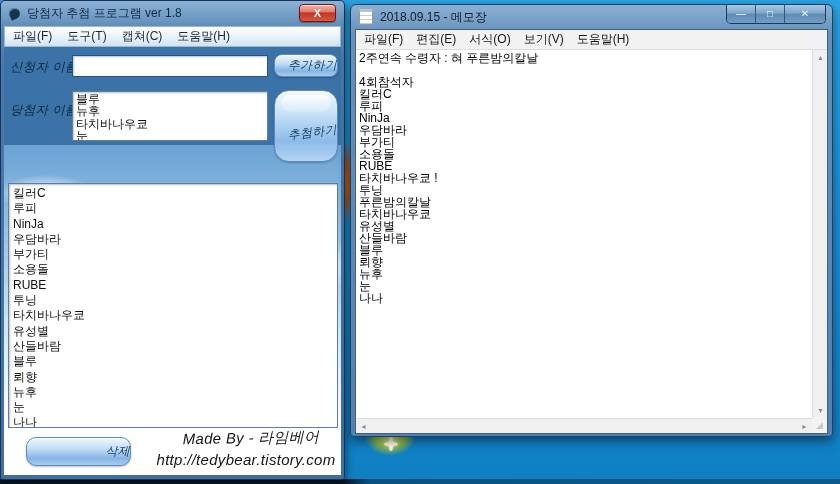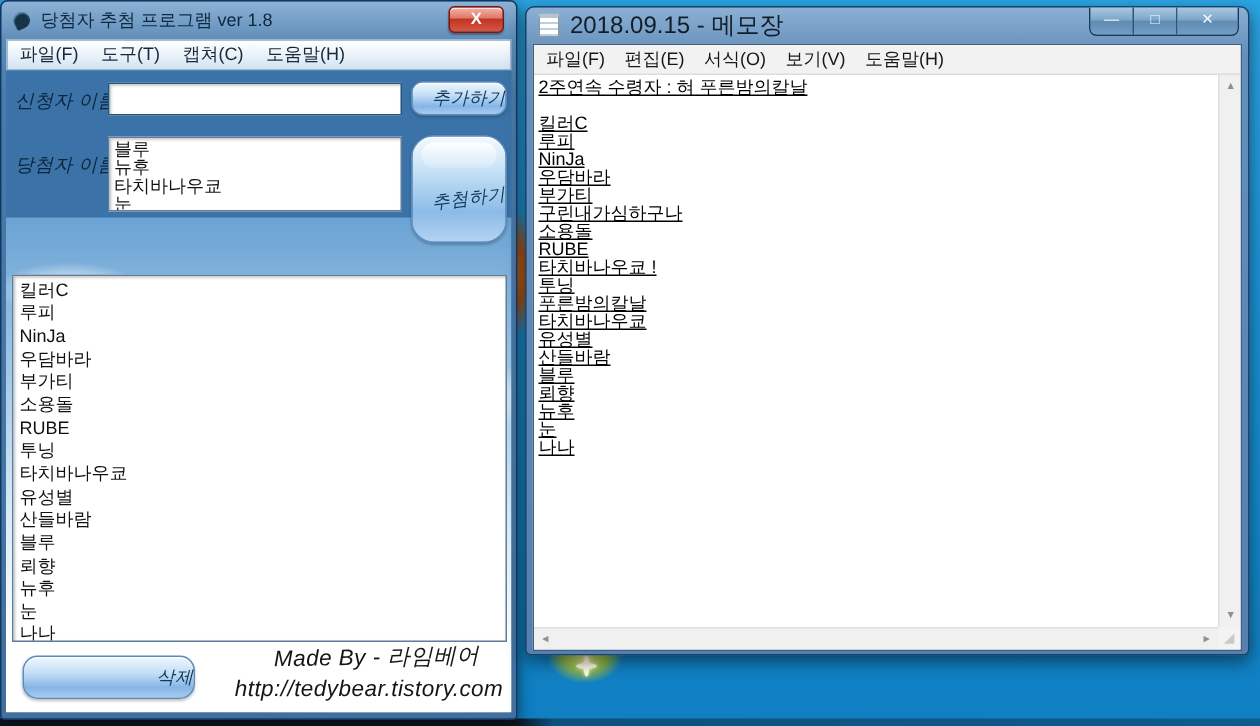--- a/index.html
+++ b/index.html
@@ -58,48 +58,48 @@
     font-size:12px; color:#101010; overflow:hidden; }
   .winner-list { position:absolute; left:68px; top:44px; width:196px; height:50px; line-height:12.3px; padding:1px 3px; }
   .btn-draw { position:absolute; left:270px; top:43px; width:64px; height:72px; border-radius:15px;
     background:linear-gradient(180deg,#f2f9ff 0%,#cde5f8 28%,#8cbbe8 72%,#b4d3f2 100%); }
   .btn-draw::before { content:""; position:absolute; left:6px; top:4px; right:6px; height:17px; border-radius:9px;
     background:linear-gradient(180deg,#ffffff 0%,#e4f1fb 60%,rgba(255,255,255,.15) 100%); }
   .btn-draw .lbl { position:absolute; left:0; right:0; top:34px; transform:rotate(-7deg); display:block; }
   .count-label { position:absolute; right:3px; top:116px; font-size:13px; color:#0d2942;margin-top:28px; }
   .applicant-list { position:absolute; left:4px; top:136px; width:330px; height:245px;
     line-height:15.3px; padding:2px 0 0 4px; }
-  .btn-del { position:absolute; left:11px; top:390px; width:115px; height:29px; line-height:27px; border-radius:10px; }
+  .btn-del { position:absolute; left:22px; top:390px; width:105px; height:29px; line-height:27px; border-radius:10px; }
   .credit1 { position:absolute; left:156px; top:382px; width:182px; font-size:15px; color:#151515;
     transform:rotate(-1deg); text-align:center; }
   .credit2 { position:absolute; left:144px; top:404px; width:196px; font-size:15px; color:#151515; text-align:center; }
 
   
   .nw { position:absolute; left:350px; top:4px; width:483px; height:433px;
     background:linear-gradient(180deg,#8cb0d3 0%,#6490bc 30px,#547fae 100%);
     border:1px solid #1e4266; border-radius:6px 6px 4px 4px; padding:0 4px 4px 4px;
     box-shadow:0 4px 12px rgba(0,0,0,.5); }
   .nw-titlebar { height:24px; display:flex; align-items:center; position:relative; }
   .np-icon { width:14px; height:16px; margin:0 7px 0 4px; background:
       repeating-linear-gradient(180deg,#ffffff 0 3px,#bcd0e0 3px 4px);
     border:1px solid #8a9aa9; border-top:3px solid #b7c3cd; border-radius:1px; }
-  .nw-title { font-size:16px; color:#121d28; }
+  .nw-title { font-size:12px; color:#121d28; }
   .nw-caption { position:absolute; right:2px; top:0; display:flex; height:19px;
     border:1px solid #173a5d; border-top:none; border-radius:0 0 5px 5px; overflow:hidden;
     box-shadow:inset 0 0 0 1px rgba(255,255,255,.35); }
   .cap-btn { width:29px; background:linear-gradient(180deg,#aac8e2 0%,#7ea6ca 45%,#5f8cb4 52%,#7woo 100%);
     background:linear-gradient(180deg,#aac8e2 0%,#7ea6ca 45%,#5f8cb4 52%,#739dc3 100%);
     border-right:1px solid #2d557e; color:#f2f8fd; font-size:10px; text-align:center; line-height:17px; cursor:default; }
   .cap-close { width:40px; border-right:none; }
   .nw-client { background:#fff; height:405px; border:1px solid #40617f; position:relative; }
   .nw-menubar { height:20px; background:#f2f2f2; border-bottom:1px solid #dcdcdc; display:flex;
     gap:13px; align-items:center; padding-left:8px; font-size:12px; color:#181818; }
   .nw-text { position:absolute; left:0; top:20px; right:15px; bottom:15px; overflow:hidden;
     font-size:12px; line-height:12px; color:#000; padding:2px 0 0 3px; }
-  .npline { min-height:12px; white-space:pre;text-decoration:underline; }
+  .npline { min-height:12px; white-space:pre; }
   .vscroll { position:absolute; right:0; top:20px; bottom:15px; width:15px; background:#f0f0f0; border-left:1px solid #dedede; }
   .hscroll { position:absolute; left:0; bottom:0; right:15px; height:15px; background:#f0f0f0; border-top:1px solid #dedede; }
   .sarrow { position:absolute; color:#8f8f8f; font-size:7px; width:15px; height:15px; text-align:center; line-height:15px; }
   .up{top:0;left:0;} .down{bottom:0;left:0;} .left{left:0;top:0;} .right{right:0;top:0;}
   .grip { position:absolute; right:0; bottom:0; width:15px; height:15px; background:#f3f3f3;
     color:#c9c9c9; font-size:9px; line-height:15px; text-align:center; }
 </style>
 </head>
 <body>
 
@@ -179,26 +179,26 @@
     <div class="nw-menubar">
       <span>파일(F)</span>
       <span>편집(E)</span>
       <span>서식(O)</span>
       <span>보기(V)</span>
       <span>도움말(H)</span>
     </div>
     <div class="nw-text">
       <div class="npline">2주연속 수령자 : 혀 푸른밤의칼날</div>
       <div class="npline"></div>
+      <div class="npline">4회참석자</div>
       <div class="npline">킬러C</div>
       <div class="npline">루피</div>
       <div class="npline">NinJa</div>
       <div class="npline">우담바라</div>
       <div class="npline">부가티</div>
-      <div class="npline">구린내가심하구나</div>
       <div class="npline">소용돌</div>
       <div class="npline">RUBE</div>
       <div class="npline">타치바나우쿄 !</div>
       <div class="npline">투닝</div>
       <div class="npline">푸른밤의칼날</div>
       <div class="npline">타치바나우쿄</div>
       <div class="npline">유성별</div>
       <div class="npline">산들바람</div>
       <div class="npline">블루</div>
       <div class="npline">뢰향</div>

